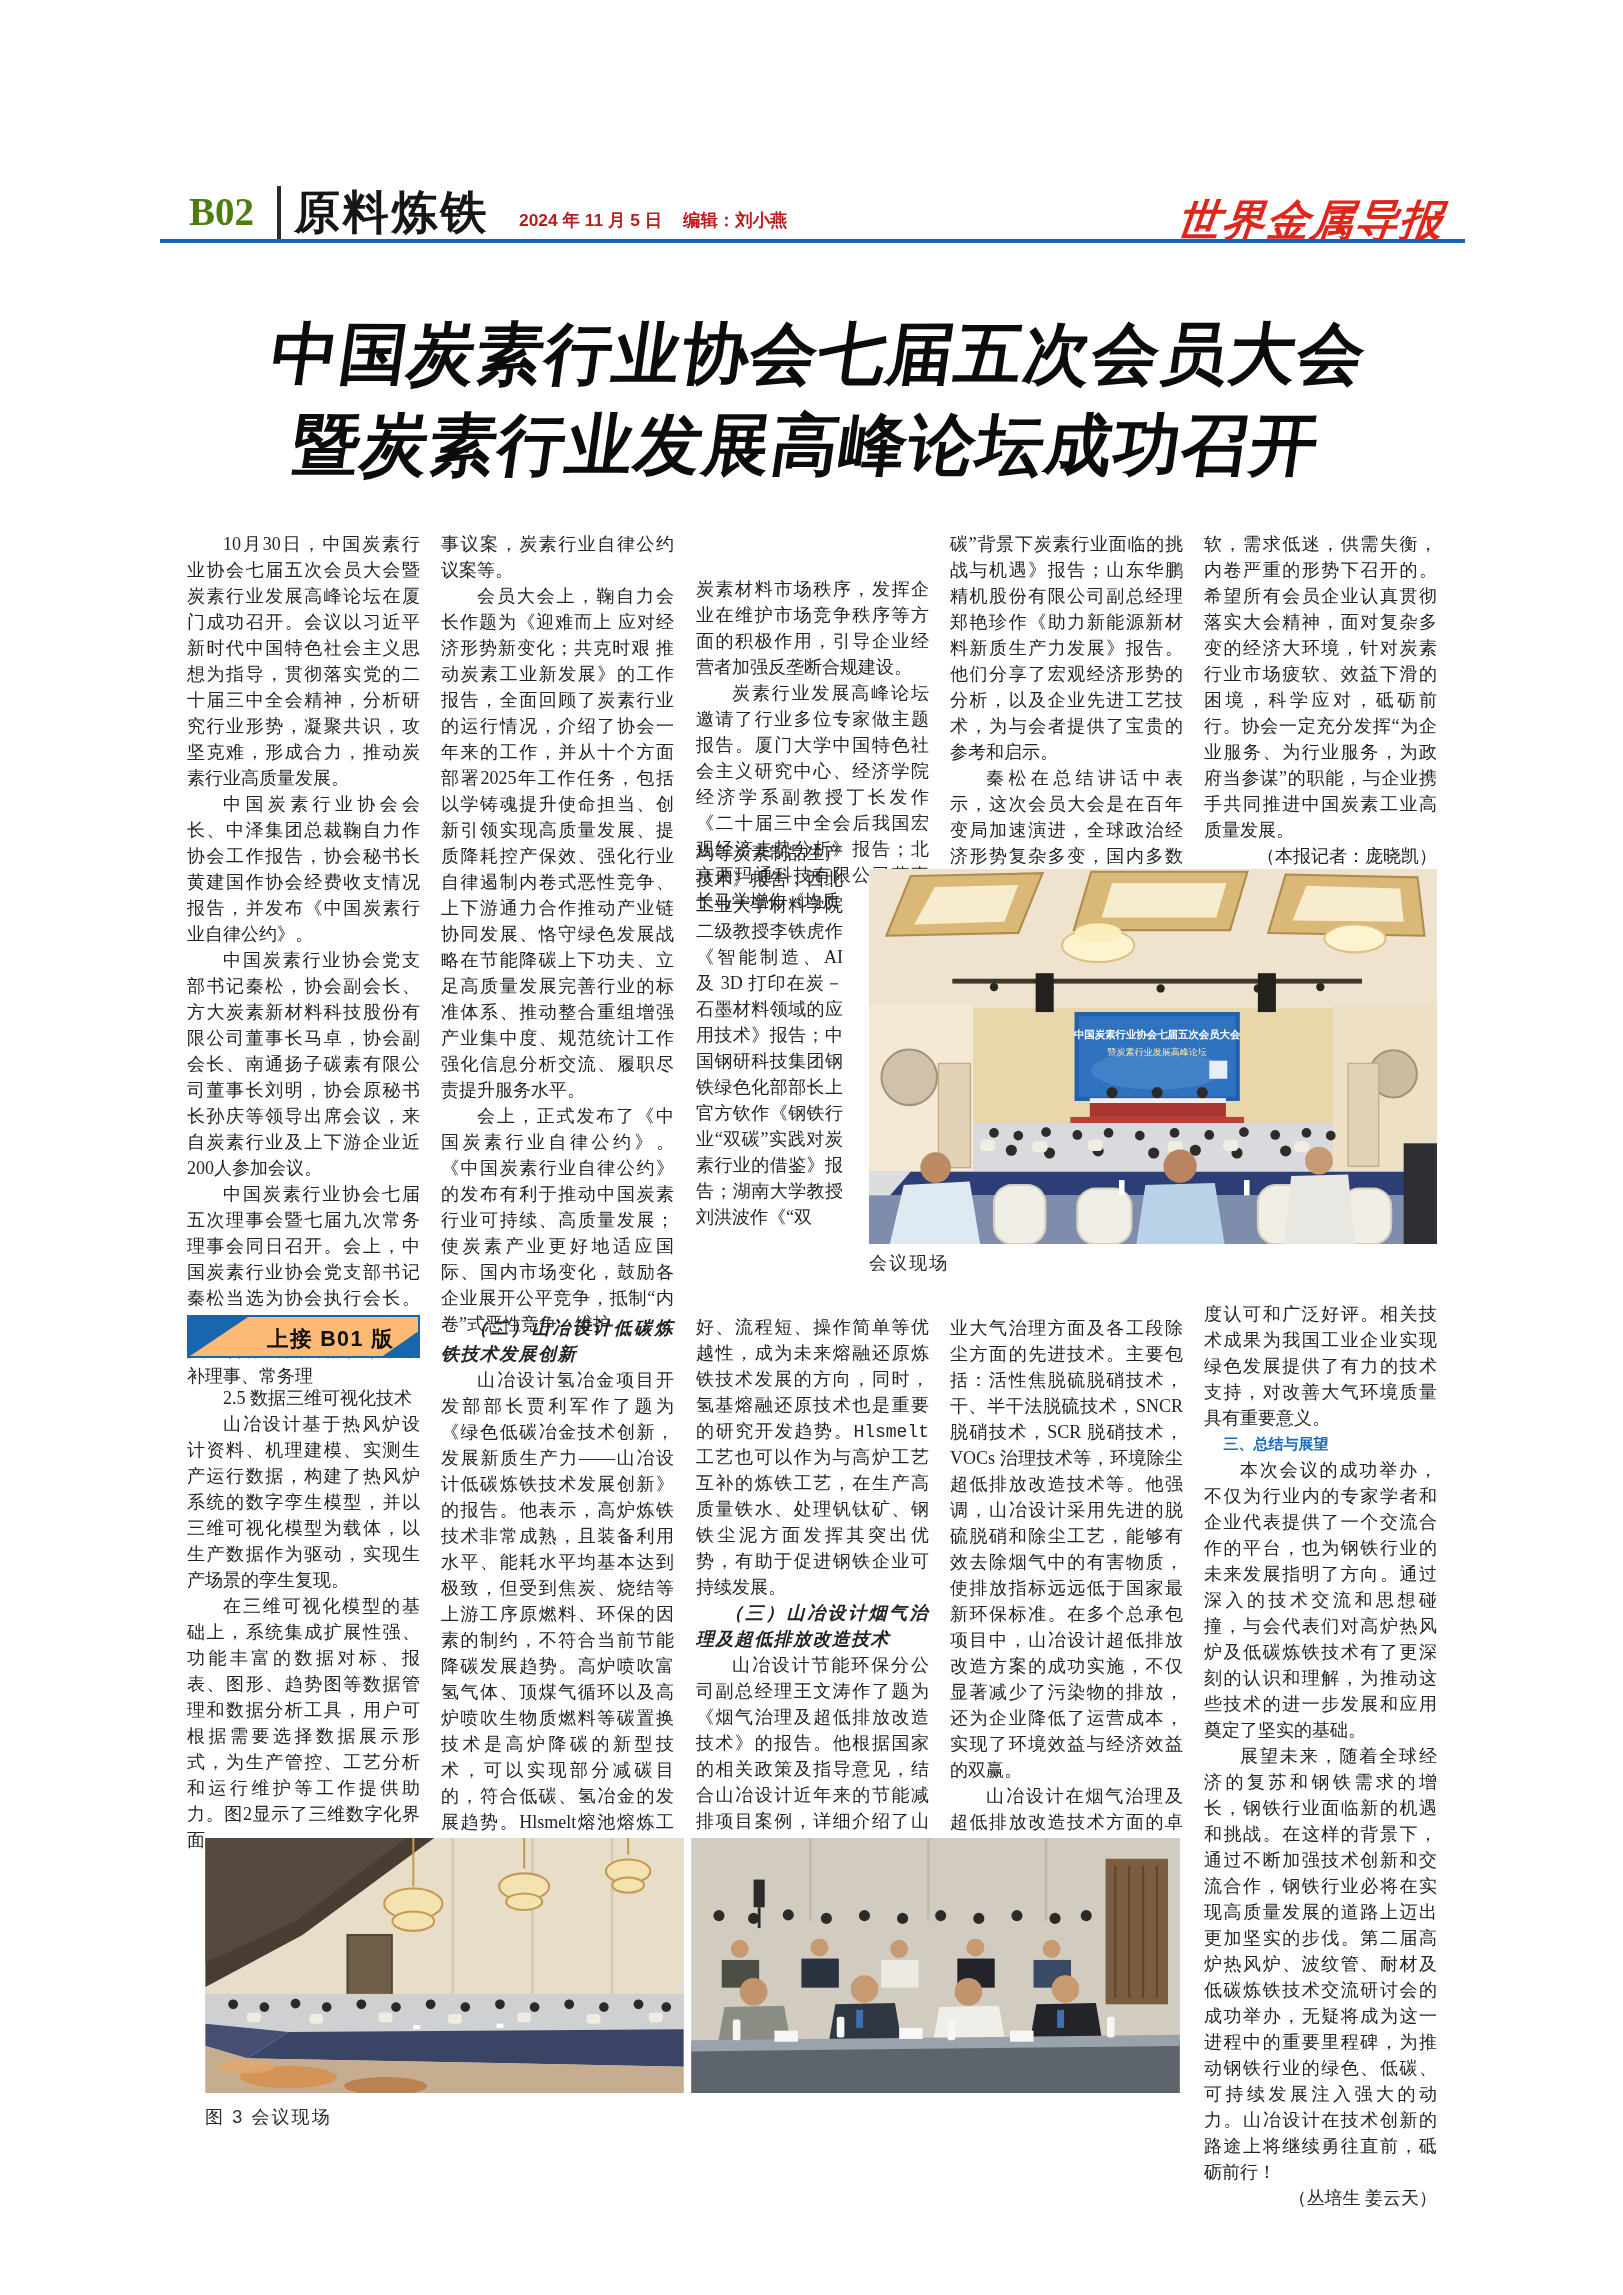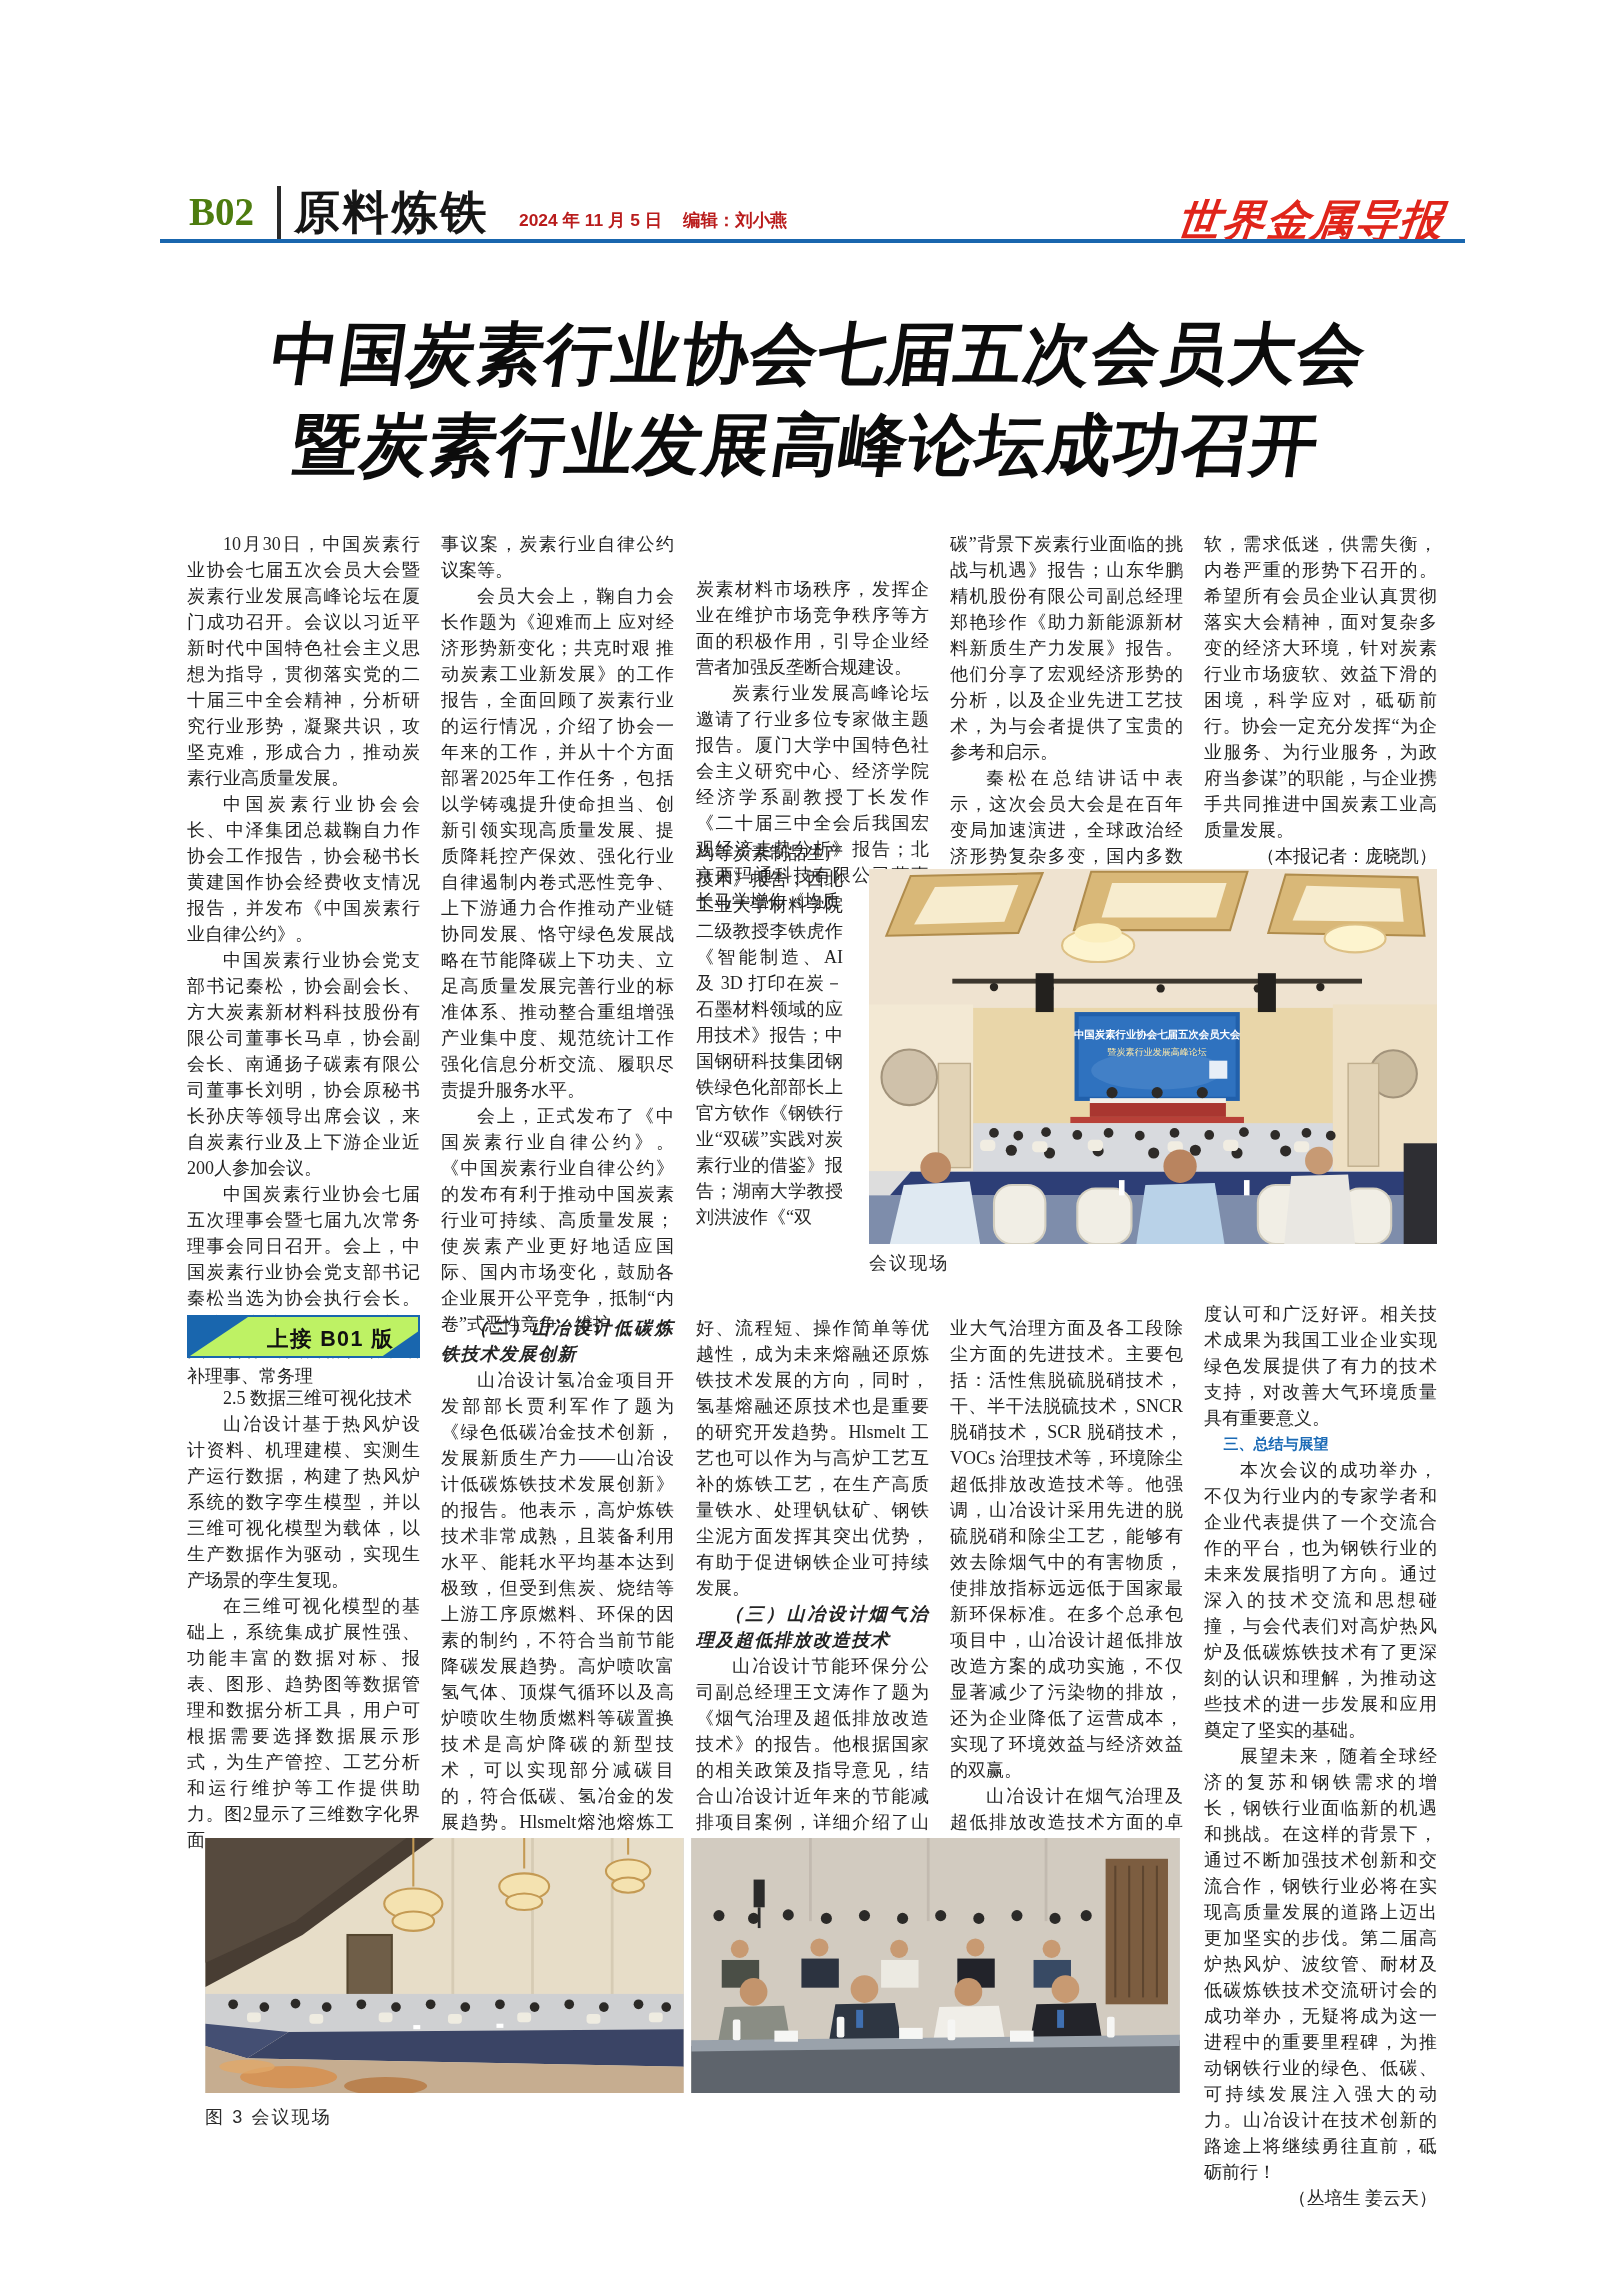--- a/index.html
+++ b/index.html
@@ -41,21 +41,21 @@
   .p.indent{text-indent:2em;}
   .p.flush{text-indent:0;}
   .p.right{text-align:right;text-indent:0;}
   .p.head2{text-indent:1.6em;font-weight:700;font-style:italic;letter-spacing:1.4px;}
   .p.headblue{text-indent:1.3em;color:var(--headblue);font-weight:700;
               font-family:"Liberation Sans","DejaVu Sans",sans-serif;font-size:15px;}
   .narrow{width:147px;}
 
   
   .cont-box{left:187px;top:1315px;width:233px;height:43px;border:2.1px solid var(--blue);
-            background:#bef264;overflow:hidden;}
+            background:#fdba74;overflow:hidden;}
   .cont-box .tri-l{position:absolute;left:-2.1px;top:-2.1px;width:0;height:0;
             border-bottom:43px solid transparent;border-left:64px solid var(--blue);}
   .cont-box .tri-br{position:absolute;right:-2.1px;bottom:-2.1px;width:0;height:0;
             border-top:28px solid transparent;border-right:40px solid var(--blue);}
   .cont-box .txt{position:absolute;left:78px;top:7px;font-size:21.5px;font-weight:700;
             font-family:"Liberation Sans",sans-serif;color:#111;letter-spacing:1.4px;}
 
   
   .photo{overflow:hidden;background:#ddd;}
   .caption{font-family:"Liberation Sans","DejaVu Sans",sans-serif;font-size:18px;
@@ -215,21 +215,21 @@
 
 <div class="col abs" style="left:187px;top:1385px;">
     <p class="p indent">2.5 数据三维可视化技术</p>
     <p class="p indent">山冶设计基于热风炉设计资料、机理建模、实测生产运行数据，构建了热风炉系统的数字孪生模型，并以三维可视化模型为载体，以生产数据作为驱动，实现生产场景的孪生复现。</p>
     <p class="p indent">在三维可视化模型的基础上，系统集成扩展性强、功能丰富的数据对标、报表、图形、趋势图等数据管理和数据分析工具，用户可根据需要选择数据展示形式，为生产管控、工艺分析和运行维护等工作提供助力。图2显示了三维数字化界面。</p>
   </div>
 <div class="col abs" style="left:441px;top:1315px;">
     <p class="p head2">（二）山冶设计低碳炼铁技术发展创新</p>
     <p class="p indent">山冶设计氢冶金项目开发部部长贾利军作了题为《绿色低碳冶金技术创新，发展新质生产力——山冶设计低碳炼铁技术发展创新》的报告。他表示，高炉炼铁技术非常成熟，且装备利用水平、能耗水平均基本达到极致，但受到焦炭、烧结等上游工序原燃料、环保的因素的制约，不符合当前节能降碳发展趋势。高炉喷吹富氢气体、顶煤气循环以及高炉喷吹生物质燃料等碳置换技术是高炉降碳的新型技术，可以实现部分减碳目的，符合低碳、氢冶金的发展趋势。Hlsmelt熔池熔炼工艺因原燃料适应性</p>
   </div>
-<div class="col abs" style="left:696px;top:1315px;">
+<div class="col abs" style="left:696px;top:1315px;font-family:Liberation Mono, monospace;">
     <p class="p flush">好、流程短、操作简单等优越性，成为未来熔融还原炼铁技术发展的方向，同时，氢基熔融还原技术也是重要的研究开发趋势。Hlsmelt 工艺也可以作为与高炉工艺互补的炼铁工艺，在生产高质量铁水、处理钒钛矿、钢铁尘泥方面发挥其突出优势，有助于促进钢铁企业可持续发展。</p>
     <p class="p head2">（三）山冶设计烟气治理及超低排放改造技术</p>
     <p class="p indent">山冶设计节能环保分公司副总经理王文涛作了题为《烟气治理及超低排放改造技术》的报告。他根据国家的相关政策及指导意见，结合山冶设计近年来的节能减排项目案例，详细介绍了山冶设计在冶金行</p>
   </div>
 <div class="col abs" style="left:950px;top:1315px;">
     <p class="p flush">业大气治理方面及各工段除尘方面的先进技术。主要包括：活性焦脱硫脱硝技术，干、半干法脱硫技术，SNCR 脱硝技术，SCR 脱硝技术，VOCs 治理技术等，环境除尘超低排放改造技术等。他强调，山冶设计采用先进的脱硫脱硝和除尘工艺，能够有效去除烟气中的有害物质，使排放指标远远低于国家最新环保标准。在多个总承包项目中，山冶设计超低排放改造方案的成功实施，不仅显著减少了污染物的排放，还为企业降低了运营成本，实现了环境效益与经济效益的双赢。</p>
     <p class="p indent">山冶设计在烟气治理及超低排放改造技术方面的卓越成就，得到了行业内的高</p>
   </div>
 <div class="col abs" style="left:1204px;top:1301px;">
     <p class="p flush">度认可和广泛好评。相关技术成果为我国工业企业实现绿色发展提供了有力的技术支持，对改善大气环境质量具有重要意义。</p>

